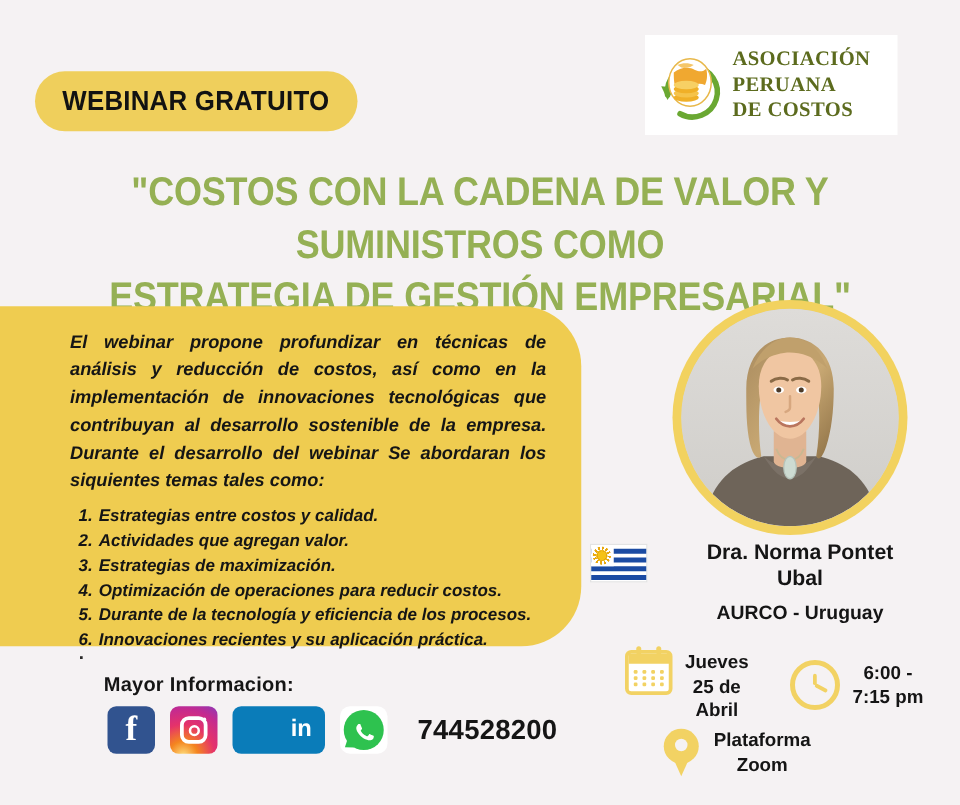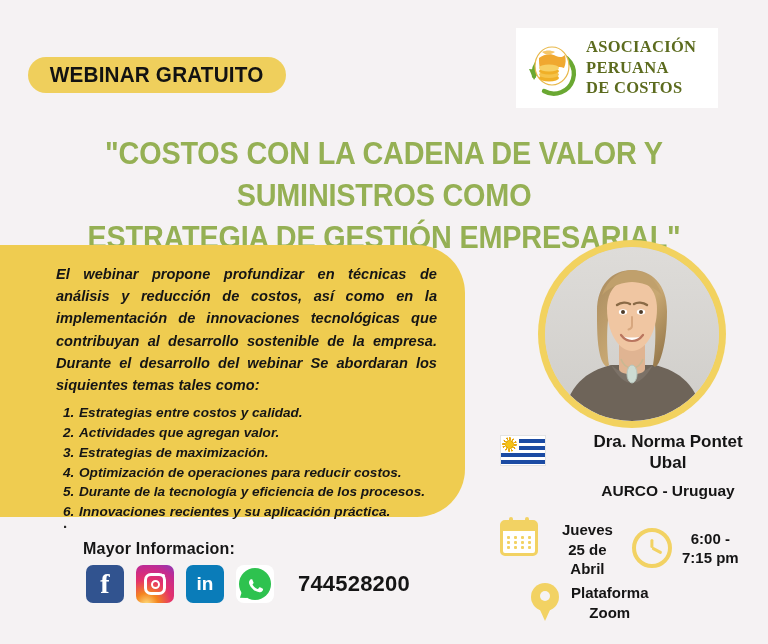--- a/index.html
+++ b/index.html
@@ -20,21 +20,21 @@
     width: 768px;
     height: 644px;
   }
 
   
   .badge-webinar {
     position: absolute;
     left: 28px;
     top: 57px;
     width: 258px;
-    height: 36px;
+    height: 48px;
     background: #efcf5c;
     border-radius: 26px;
     display: flex;
     align-items: center;
     justify-content: center;
   }
   .badge-webinar span {
     font-size: 22px;
     font-weight: bold;
     color: #121212;
@@ -163,21 +163,21 @@
   .sicon-fb { background: #31538f; font-size: 28px; font-family: "Liberation Serif", serif; }
   .sicon-ig {
     background: radial-gradient(circle at 28% 104%, #fdd776 2%, #f4851f 24%, #e5326a 52%, #c42a90 78%, #8a3ab9 100%);
   }
   .sicon-ig .ig-sq {
     width: 22px; height: 22px; border: 3px solid #fff; border-radius: 7px;
     display: flex; align-items: center; justify-content: center; box-sizing: border-box;
   }
   .sicon-ig .ig-dot-in { width: 9px; height: 9px; border: 2.6px solid #fff; border-radius: 50%; box-sizing: border-box; }
   .sicon-ig .ig-dot-tr { position: absolute; top: 9px; right: 9px; width: 3.4px; height: 3.4px; background: #fff; border-radius: 50%; }
-  .sicon-li { background: #0a7cb9; font-size: 19px; }
+  .sicon-li { background: #0a7cb9; font-size: 19px; padding-left: 36px; }
   .sicon-wa { background: #ffffff; border-radius: 8px; }
   .sicon-wa .wa-circle {
     width: 32px; height: 32px; border-radius: 50%;
     background: #2ec24f; position: relative;
     display: flex; align-items: center; justify-content: center;
   }
   .sicon-wa .wa-tail {
     position: absolute; left: 2px; bottom: 1px;
     width: 0; height: 0;
     border-left: 7px solid #2ec24f;
@@ -210,21 +210,21 @@
     height: 100%;
     border-radius: 50%;
     overflow: hidden;
     position: relative;
     background: #d8d6d3;
   }
 
   
   .speaker-row {
     position: absolute;
-    left: 500px;
+    left: 472px;
     top: 432px;
     width: 262px;
     display: flex;
     align-items: flex-start;
     gap: 28px;
   }
   .flag-uy {
     width: 46px;
     height: 31px;
     flex: 0 0 46px;
@@ -281,21 +281,21 @@
     margin-top: 9px;
   }
 
   
   .meta-date {
     position: absolute;
     left: 500px;
     top: 520px;
     display: flex;
     align-items: flex-start;
-    gap: 24px;
+    gap: 10px;
   }
   .meta-time {
     position: absolute;
     left: 632px;
     top: 528px;
     display: flex;
     align-items: center;
     gap: 10px;
   }
   .meta-place {

